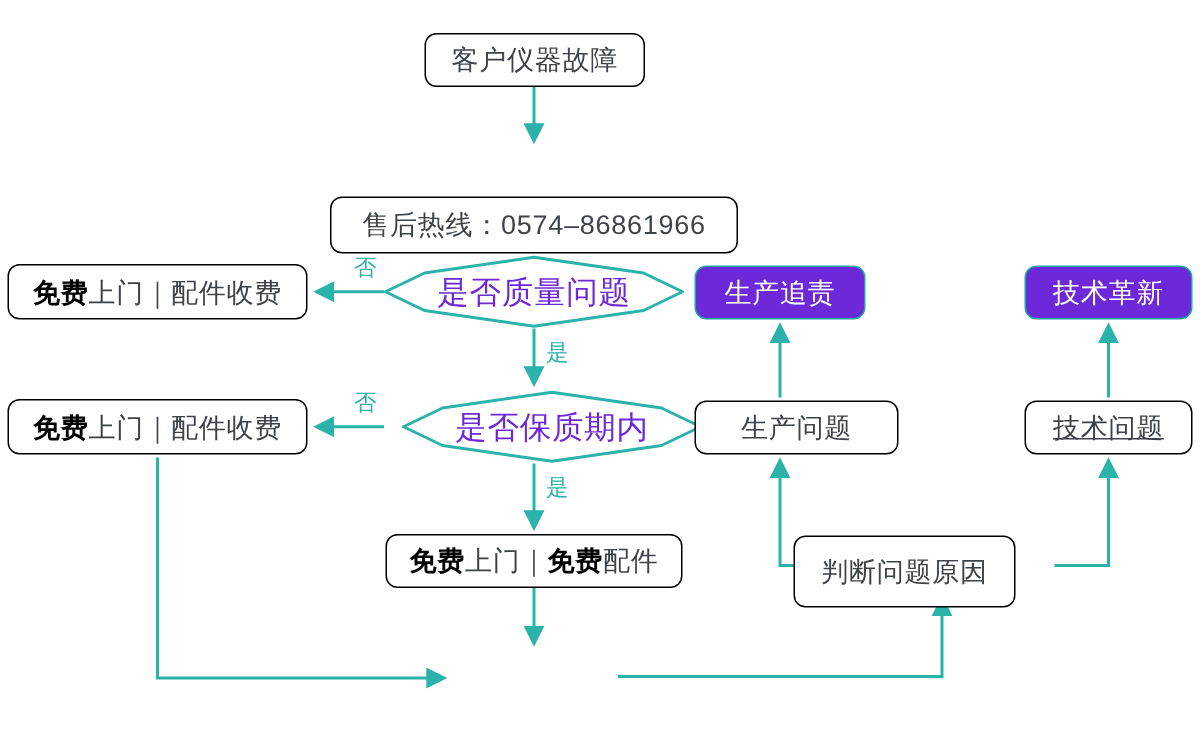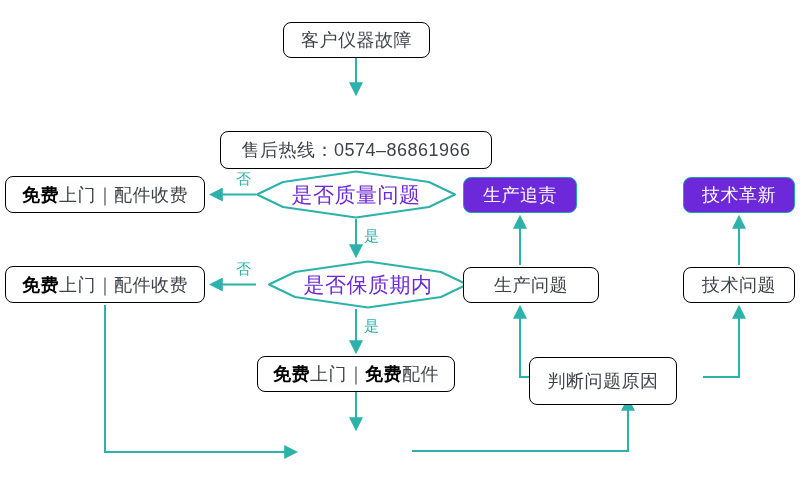--- a/index.html
+++ b/index.html
@@ -90,21 +90,21 @@
       <span>配件</span>
   </div>
 
 
   <div class="node" style="left:529px;top:357px;width:148px;height:48px;">判断问题原因</div>
 
   <div class="node" style="left:463px;top:267px;width:136px;height:36px;">生产问题</div>
 
   <div class="node filled" style="left:463px;top:177px;width:114px;height:36px;">生产追责</div>
 
-  <div class="node" style="left:683px;top:267px;width:112px;height:36px;">技术问题</div>
+  <div class="node" style="left:683px;top:267px;width:112px;height:36px;text-decoration:underline;">技术问题</div>
 
   <div class="node filled" style="left:683px;top:177px;width:112px;height:36px;">技术革新</div>
 
   <span class="edge-label" style="left:236px;top:171px;">否</span>
 
   <span class="edge-label" style="left:364px;top:228px;">是</span>
 
   <span class="edge-label" style="left:236px;top:261px;">否</span>
 
   <span class="edge-label" style="left:364px;top:318px;">是</span>

